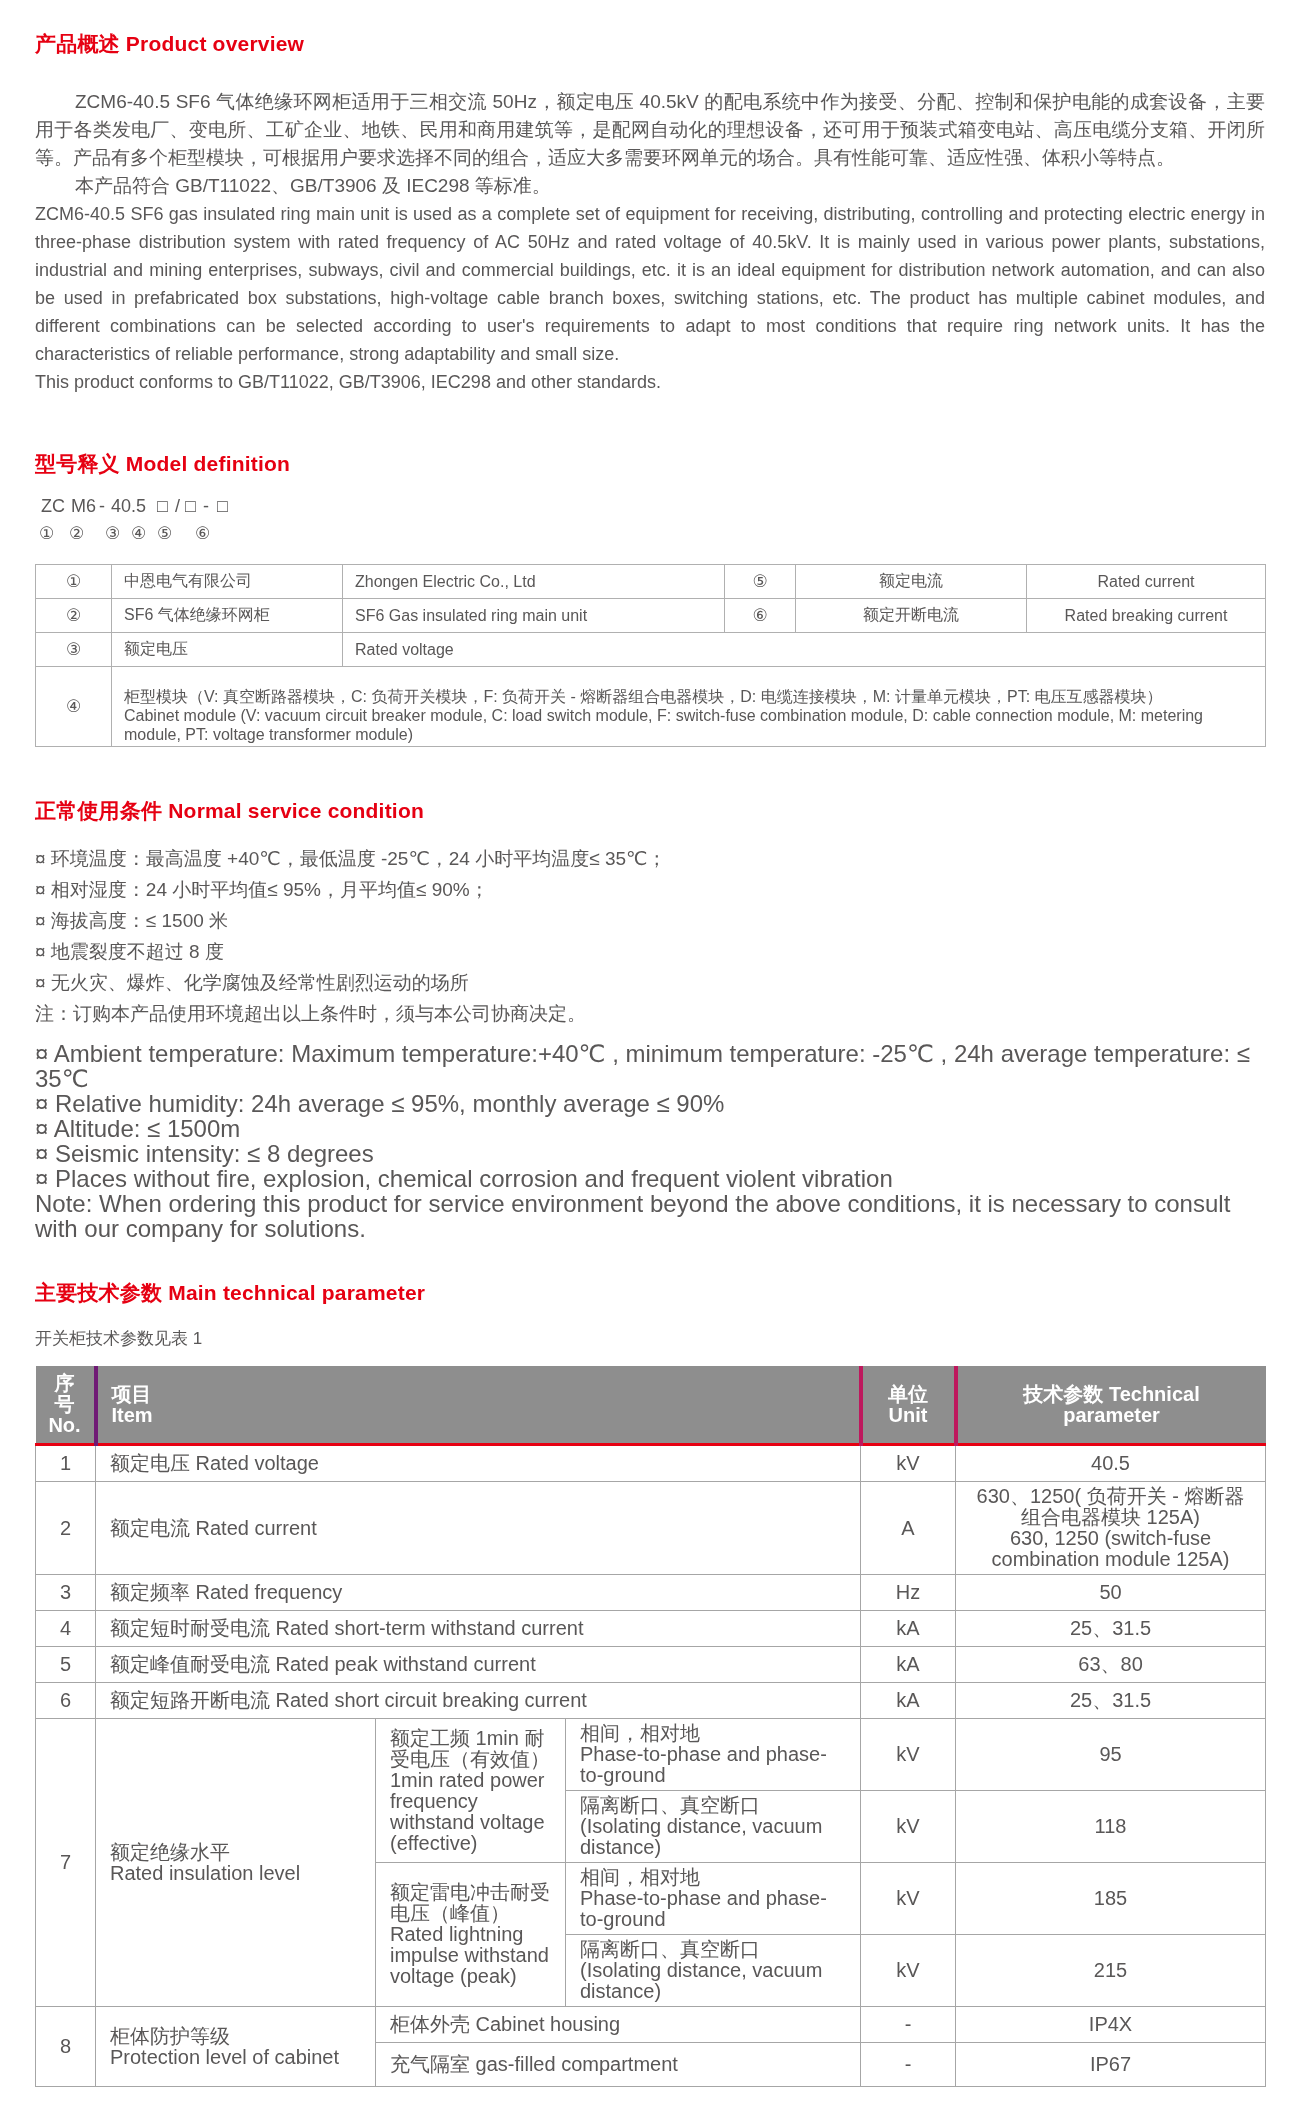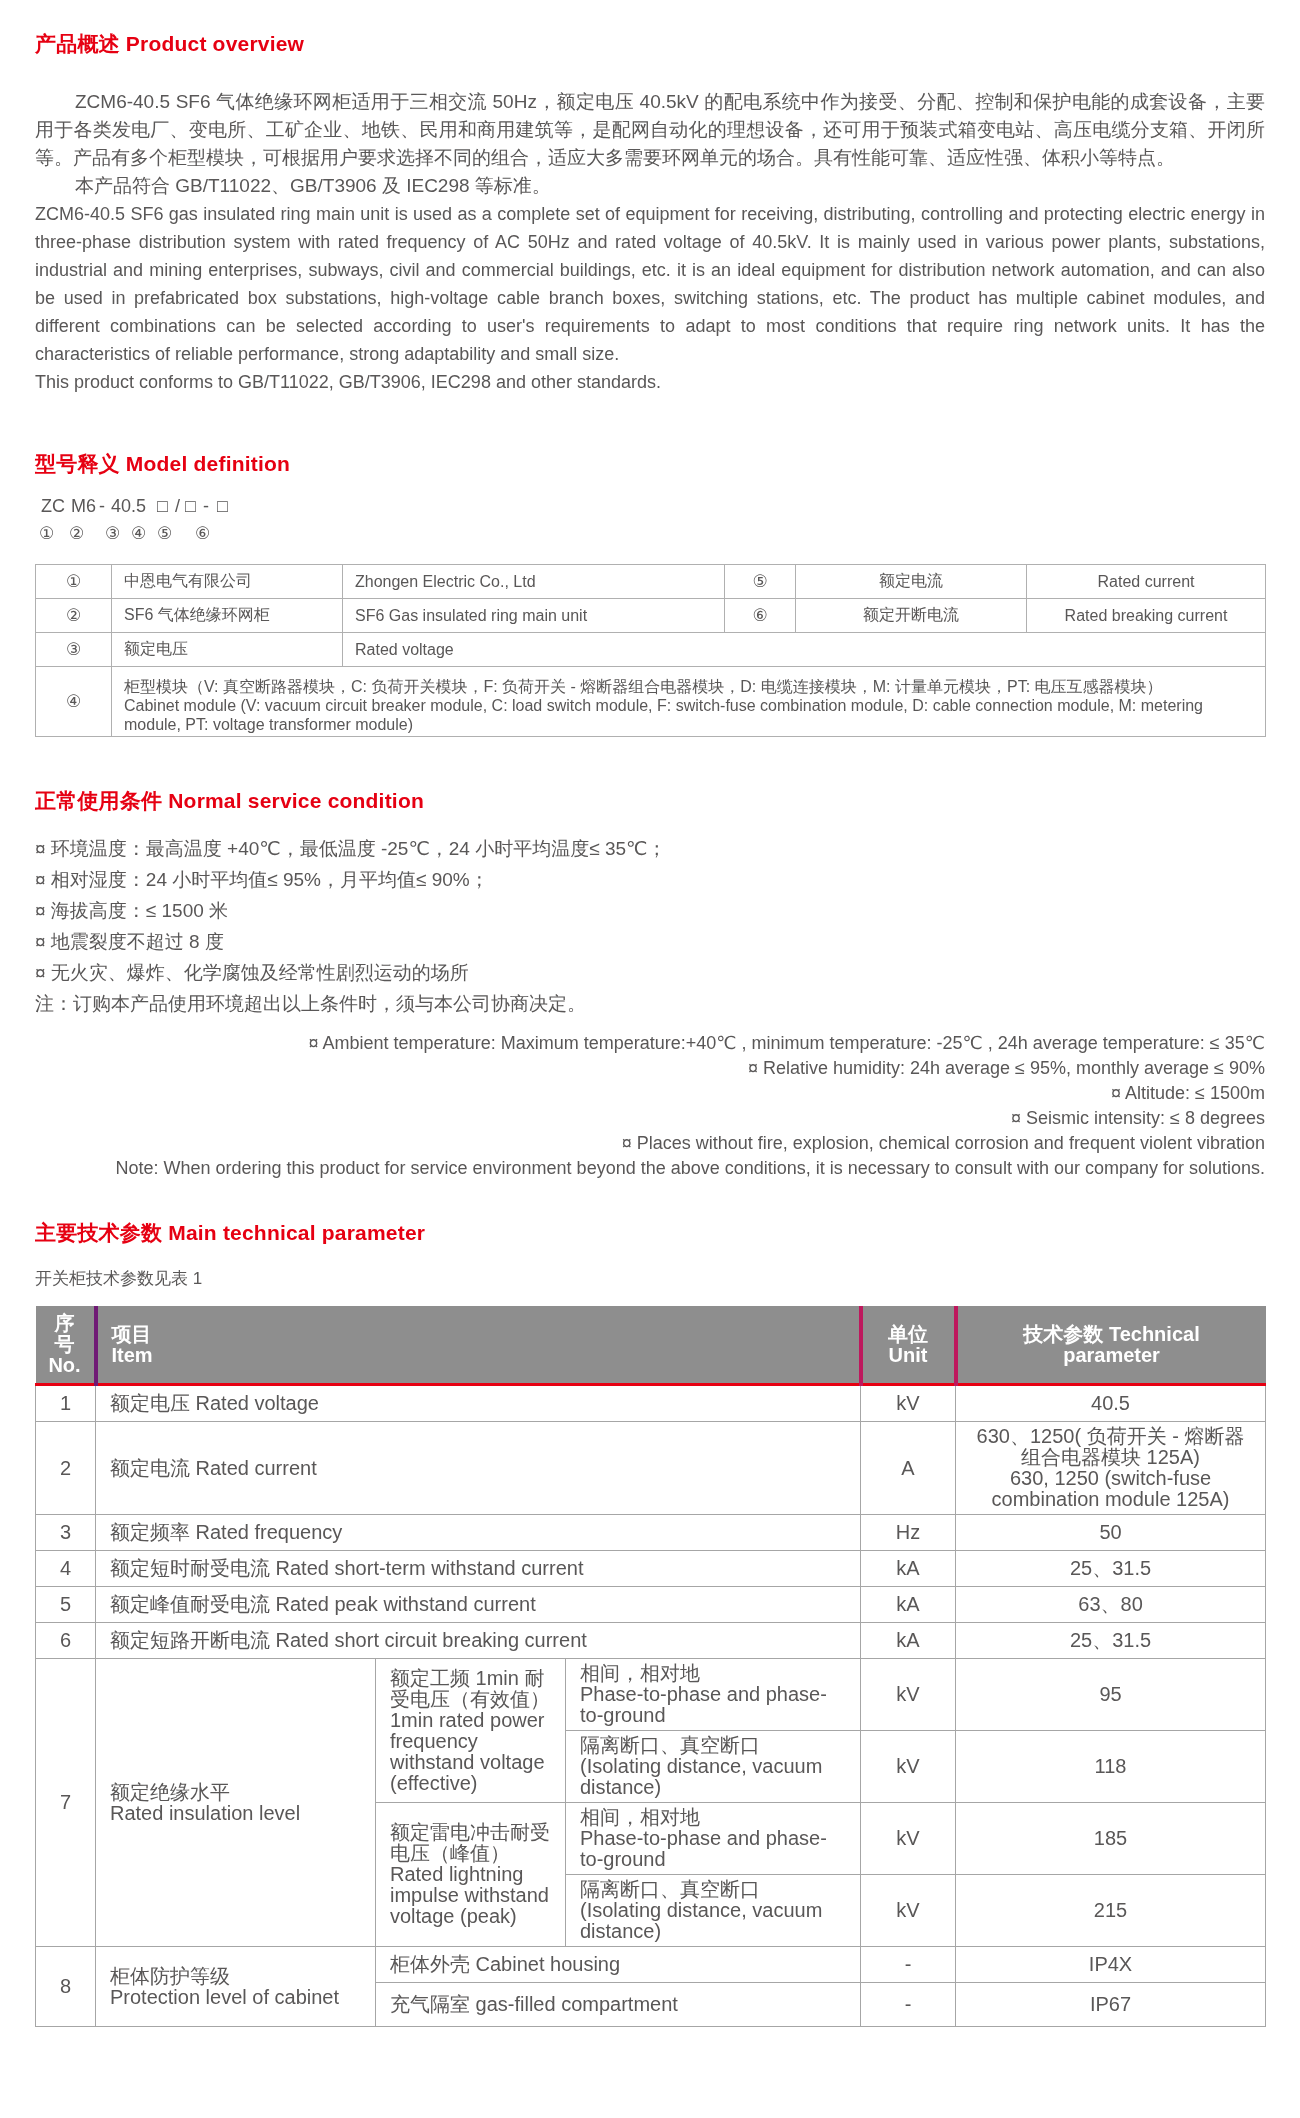--- a/index.html
+++ b/index.html
@@ -30,26 +30,26 @@
   .model-markers { font-size:17px; }
 
   
   table { border-collapse:collapse; table-layout:fixed; width:1230px; }
   .model-table { margin-top:14px; font-size:16px; color:#595757; }
   .model-table td {
     border:1px solid #b0b0b0; padding:3px 12px; height:27px;
     vertical-align:middle; overflow:hidden;
   }
   .model-table td.marker { text-align:center; font-size:17px; padding:3px 2px; }
-  .model-table .sub { line-height:19px; padding-top:10px; padding-bottom:2px; }
+  .model-table .sub { line-height:19px; padding-top:20px; padding-bottom:2px; }
 
   
   .cond-zh div { font-size:19px; line-height:31px; }
   .cond-en { margin-top:12px; }
-  .cond-en div { font-size:18px; line-height:25px;text-align:right; }
+  .cond-en div { font-size:24px; line-height:25px; }
 
   .table-intro { margin-top:20px; font-size:17px; }
 
   
   .param-table { margin-top:16px; font-size:20px; }
   .param-table th {
     background:#8e8e8e; color:#ffffff; font-weight:600;
     white-space:pre-line; line-height:21px; padding:7px 10px;
     border-bottom:3px solid #e60012; vertical-align:middle;
     text-align:center;

